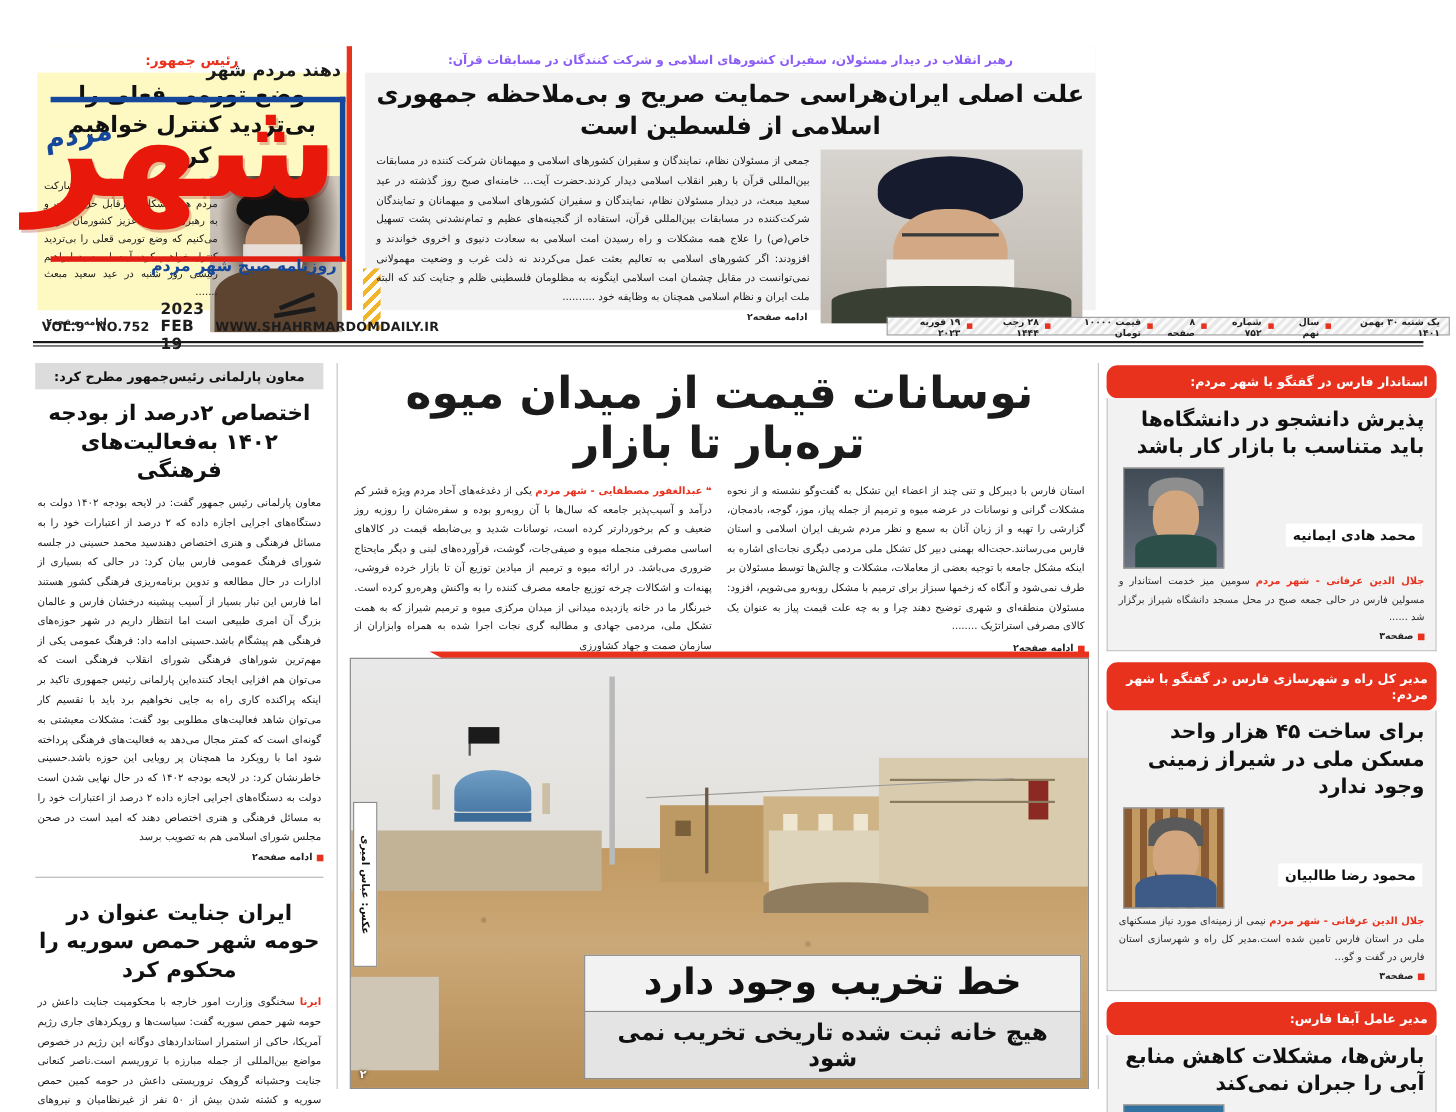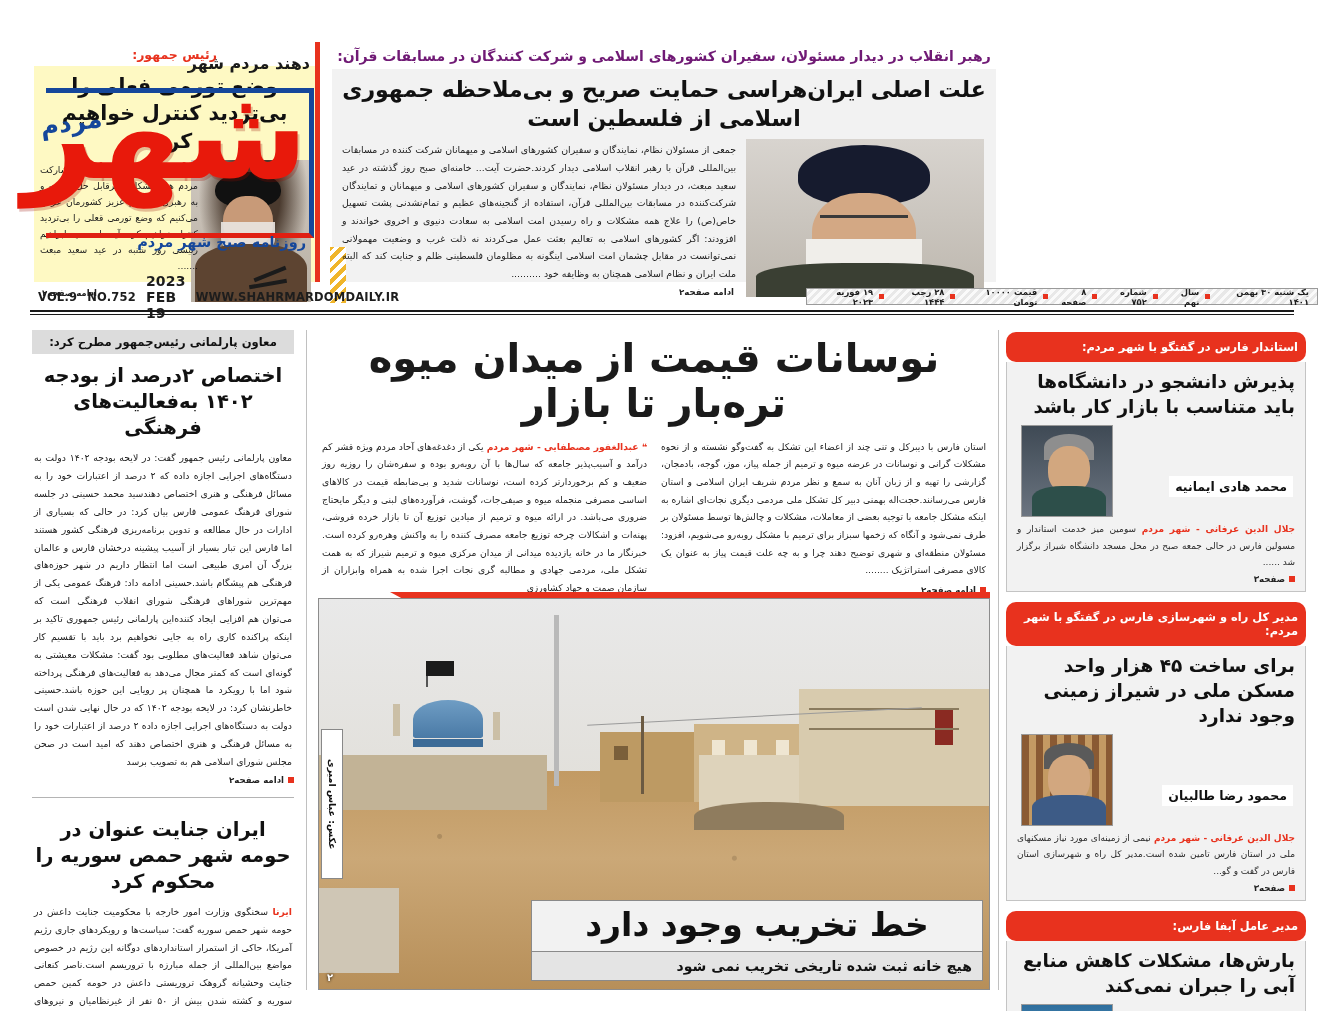--- a/index.html
+++ b/index.html
@@ -45,21 +45,21 @@
   .tl-text {
     position:absolute; left:6px; top:2px; width:158px; font-size:9.2px;
     line-height:1.75; color:#1a1a1a; text-align:justify;
   }
   .tl-text .src { color:#e8321e; font-weight:bold; }
   .tl-cont { position:absolute; left:8px; bottom:4px; font-size:8.6px; font-weight:bold; color:#222; }
 
   
   .tc-article { position:absolute; right: 328px; top: 42px; width: 664px; height: 240px; background:#f2f2f2; }
   .tc-kicker {
-    background:#ffffff; color:#701a75; font-size:14px; font-weight:bold;
+    background:#ffffff; color:#8b5cf6; font-size:11px; font-weight:bold;
     text-align:center; padding:6px 0 5px;
   }
   .tc-head {
     font-size:22px; font-weight:bold; color:#111; text-align:center;
     padding:7px 6px 6px; line-height:1.3; letter-spacing:-0.4px;
   }
   .tc-body { position:relative; height:160px; }
   .tc-photo {
     position:absolute; right:12px; top:0; width:238px; height:158px;
     background: linear-gradient(#d8d4cf,#bdb7ae); overflow:hidden;
@@ -221,21 +221,21 @@
     color:#fff; text-shadow:0 0 3px #000;
   }
   .feat-overlay { position:absolute; right:6px; bottom:8px; width:452px; }
   .fo-head {
     background:#f2f2f2; border:1px solid #8a8a8a; color:#111;
     font-size:33px; font-weight:bold; text-align:center; padding:6px 10px 8px;
     letter-spacing:-1px; line-height:1.1;
   }
   .fo-sub {
     background:#e4e4e4; border:1px solid #8a8a8a; border-top:none; color:#111;
-    font-size:14px; font-weight:bold; text-align:right; padding:6px 10px;
+    font-size:21px; font-weight:bold; text-align:center; padding:6px 10px;
     letter-spacing:-0.5px;
   }
   .vrule-center { position:absolute; left:998px; top:330px; width:1px; height:660px; background:#c0c0c0; }
 
   
   .rcol { position:absolute; right:18px; top:332px; width:300px; }
   .rbox { position:relative; margin-bottom:10px; }
   .rb-kicker {
     background:#e8321e; color:#fff; font-size:11.4px; font-weight:bold;
     text-align:right; padding:8px 8px; letter-spacing:-0.2px;border-radius:10px;

